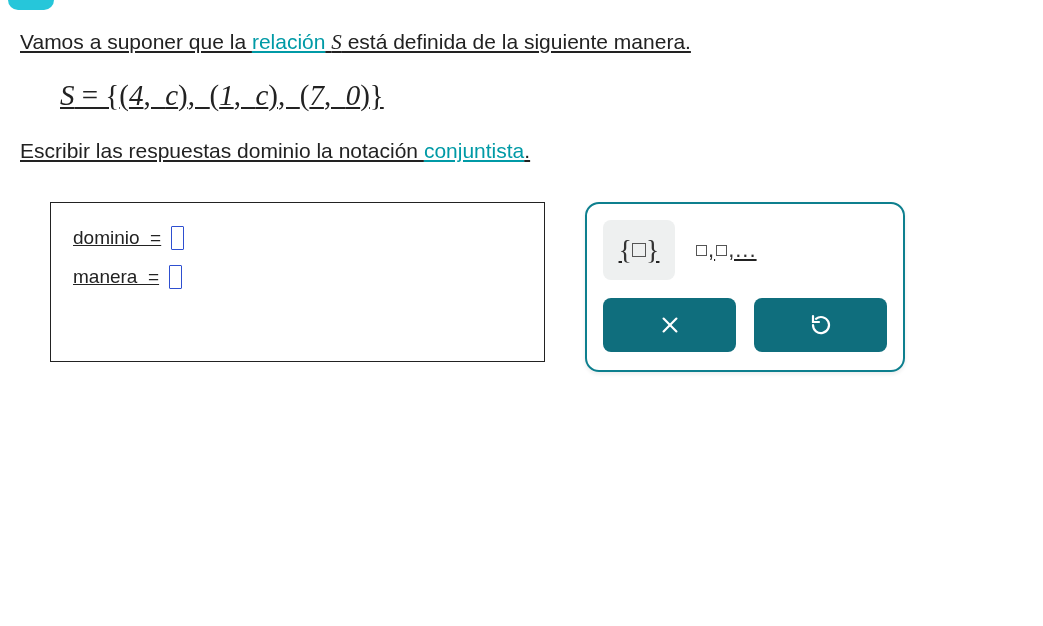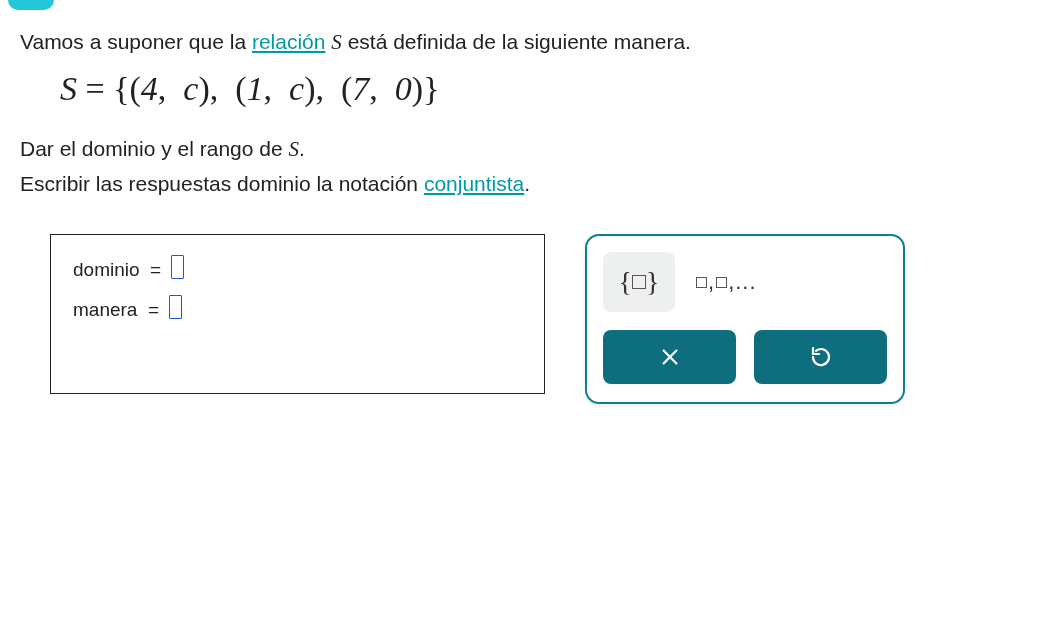--- a/index.html
+++ b/index.html
@@ -20,31 +20,32 @@
     width: 46px;
     height: 14px;
     background: #26c6da;
     border-bottom-left-radius: 10px;
     border-bottom-right-radius: 10px;
   }
   .content {
     padding: 26px 20px 20px 20px;
     font-size: 21px;
     line-height: 1.55;
+    text-decoration: underline;
   }
   .link {
     color: #009aa6;
     text-decoration: underline;
     cursor: pointer;
   }
   .math-line {
     font-family: "Times New Roman", Times, serif;
     font-style: italic;
-    font-size: 34px;
-    margin: 4px 0 18px 40px;
+    font-size: 29px;
+    margin: 14px 0 18px 40px;
   }
   .math-line .up { font-style: normal; }
   .instr { margin-top: 2px; }
   .instr .mi { font-family: "Times New Roman", Times, serif; font-style: italic; }
 
   .work-area {
     display: flex;
     align-items: flex-start;
     gap: 40px;
     margin-top: 34px;
@@ -53,20 +54,21 @@
 
   .answer-box {
     border: 1px solid #222;
     width: 495px;
     min-height: 160px;
     padding: 20px 22px;
     font-size: 19px;
   }
   .answer-row {
     display: flex;
+    align-items: center;
     gap: 10px;
     margin-bottom: 10px;
   }
   .answer-row .lbl { white-space: pre; }
   .blank {
     display: inline-block;
     width: 13px;
     height: 24px;
     border: 1.6px solid #2e4fd0;
     border-radius: 1px;
@@ -148,23 +150,20 @@
 
   <div>
     <span>Vamos a suponer que la </span><a class="link">relación</a><span> </span><span class="mi" style="font-family:'Times New Roman',serif;font-style:italic;">S</span><span> está definida de la siguiente manera.</span>
   </div>
 
   <div class="math-line">
     <span class="mi">S</span><span class="up"> = {</span><span class="up">(</span>4<span class="up">,&nbsp;&nbsp;</span><span class="mi">c</span><span class="up">)</span><span class="up">,&nbsp;&nbsp;</span><span class="up">(</span>1<span class="up">,&nbsp;&nbsp;</span><span class="mi">c</span><span class="up">)</span><span class="up">,&nbsp;&nbsp;</span><span class="up">(</span>7<span class="up">,&nbsp;&nbsp;</span>0<span class="up">)</span><span class="up">}</span>
   </div>
 
   <div class="instr">
-    <span>Dar el dominio y el rango de </span><span class="mi">S</span><span>.</span>
-  </div>
-  <div class="instr">
     <span>Escribir las respuestas dominio la notación </span><a class="link">conjuntista</a><span>.</span>
   </div>
 
   <div class="work-area">
 
     <div class="answer-box">
       <div class="answer-row">
         <span class="lbl">dominio  =</span>
         <span class="blank"></span>
       </div>

